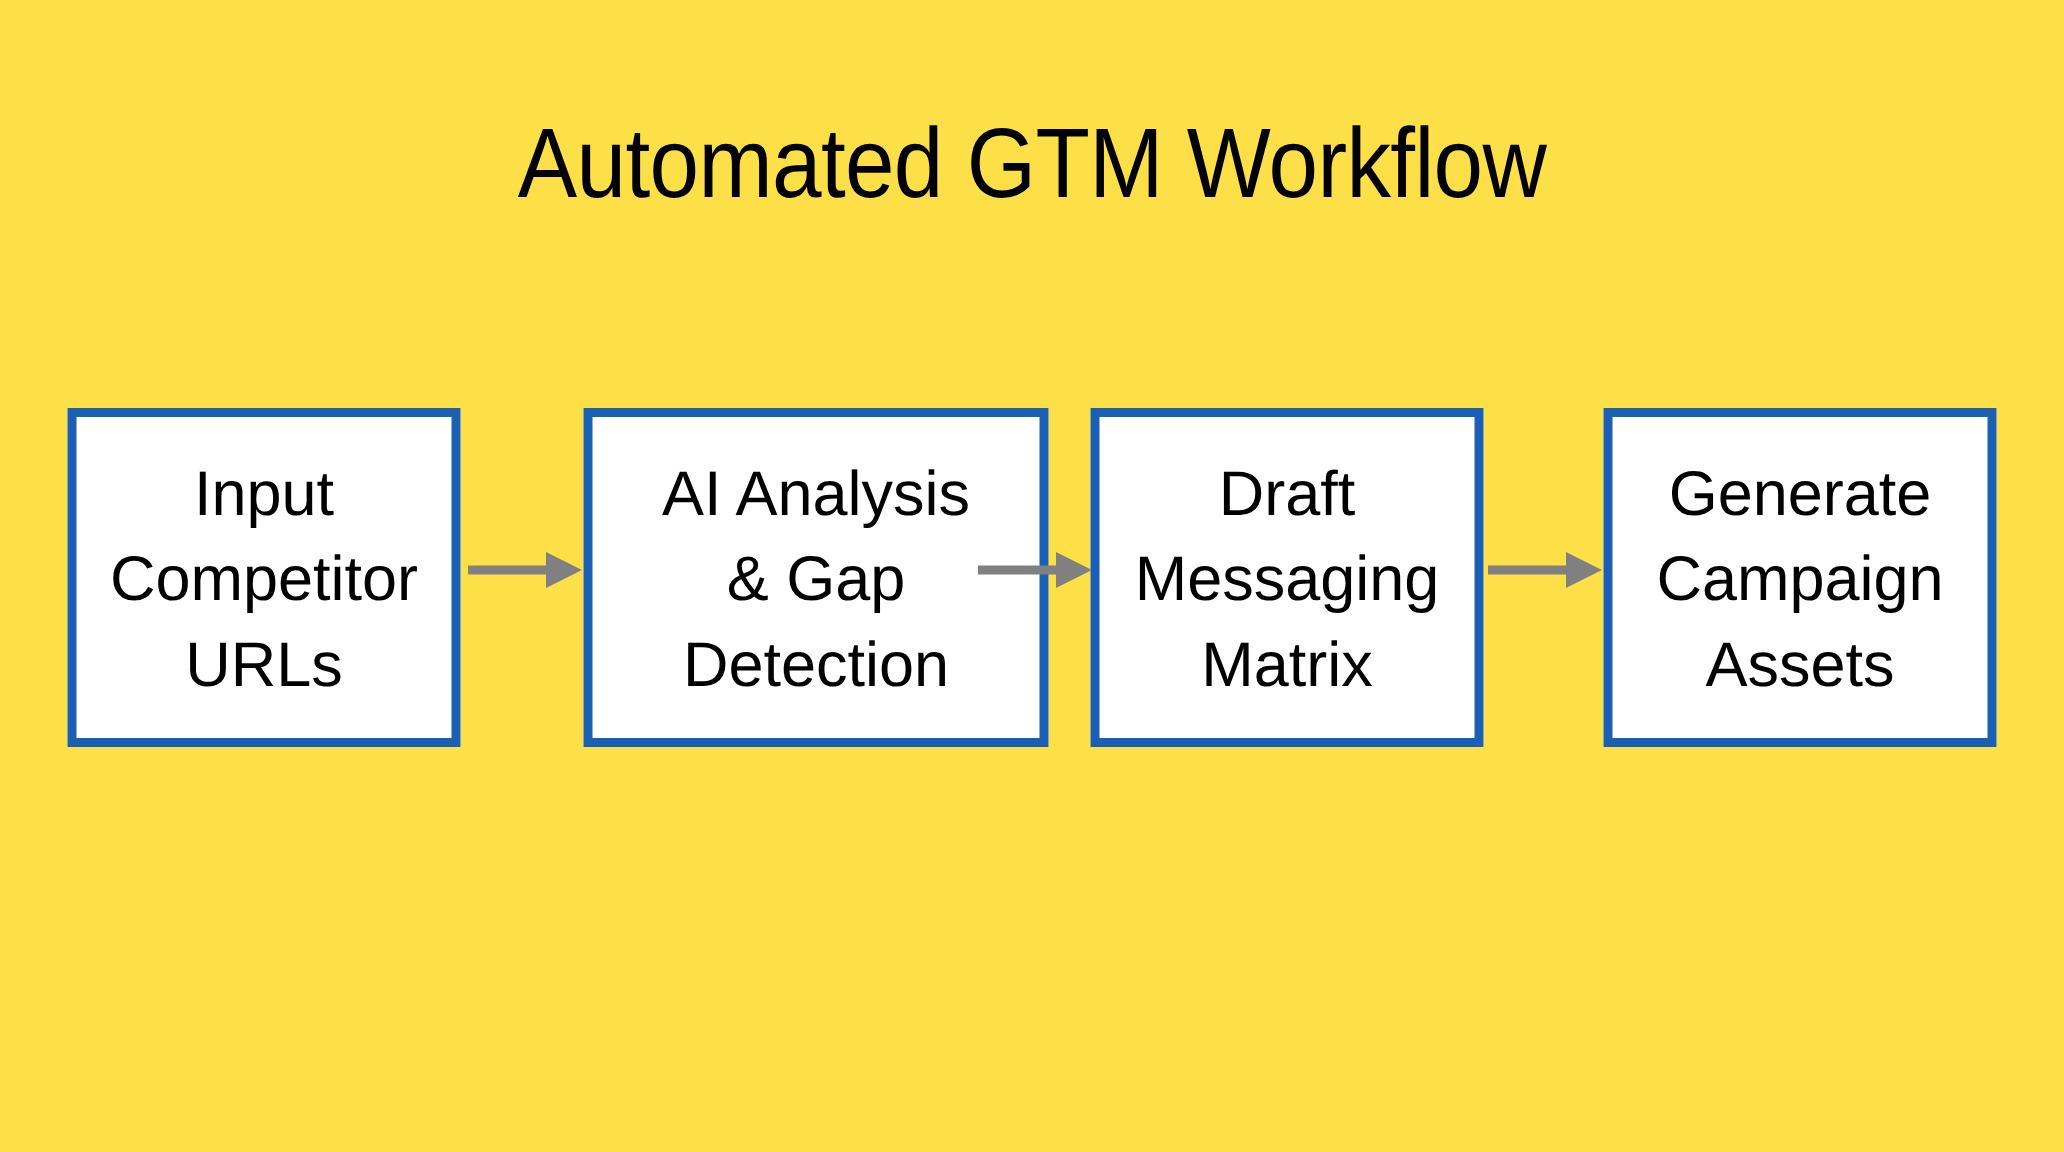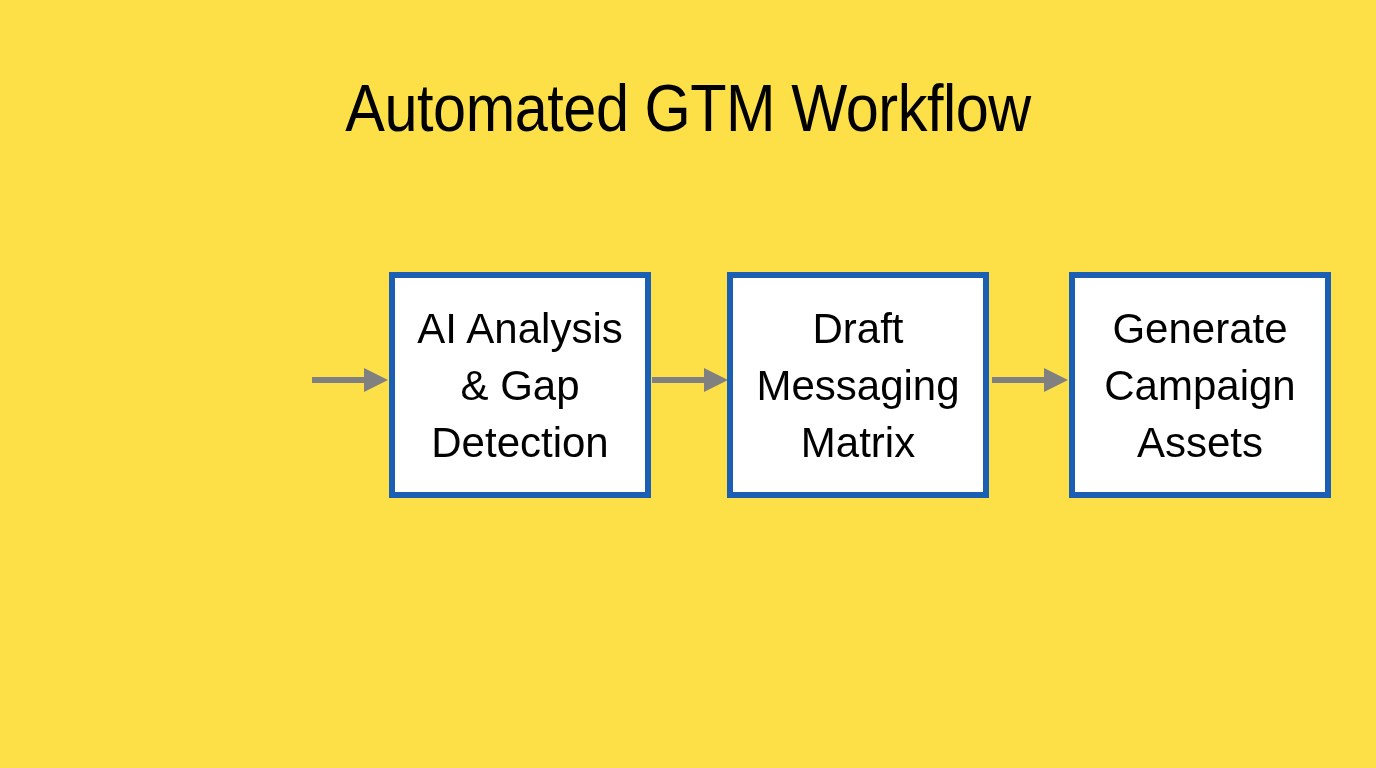--- a/index.html
+++ b/index.html
@@ -50,41 +50,46 @@
     font-size: 42px;
     line-height: 57px;
     font-weight: 400;
     color: #000000;
     text-align: center;
     white-space: pre;
     width: 300px;
     flex: 0 0 auto;
   }
   #node-0 { left: 45px;   width: 262px; }
-  #node-1 { left: 389px;  width: 262px; }
+  #node-1 { left: 389px;  width: 310px; }
   #node-2 { left: 727px;  width: 262px; }
   #node-3 { left: 1069px; width: 262px; }
 
   .flow-arrow {
     position: absolute;
     top: 366px;
     height: 28px;
   }
   .flow-arrow svg { display: block; }
   #arrow-0 { left: 312px;  width: 76px; }
   #arrow-1 { left: 652px;  width: 76px; }
   #arrow-2 { left: 992px;  width: 76px; }
 </style>
 </head>
 <body>
 
 <div id="canvas">
 
   <div id="slide-title">Automated GTM Workflow</div>
 
+  <div class="flow-node" id="node-0">
+    <span class="flow-node-label">Input
+Competitor
+URLs</span>
+  </div>
 
   <div class="flow-arrow" id="arrow-0">
     <svg width="76" height="28" viewBox="0 0 76 28" aria-hidden="true">
       <path d="M0 11 L52 11 L52 2 L76 14 L52 26 L52 17 L0 17 Z" fill="#808080"></path>
     </svg>
   </div>
 
   <div class="flow-node" id="node-1">
     <span class="flow-node-label">AI Analysis
 &amp; Gap

